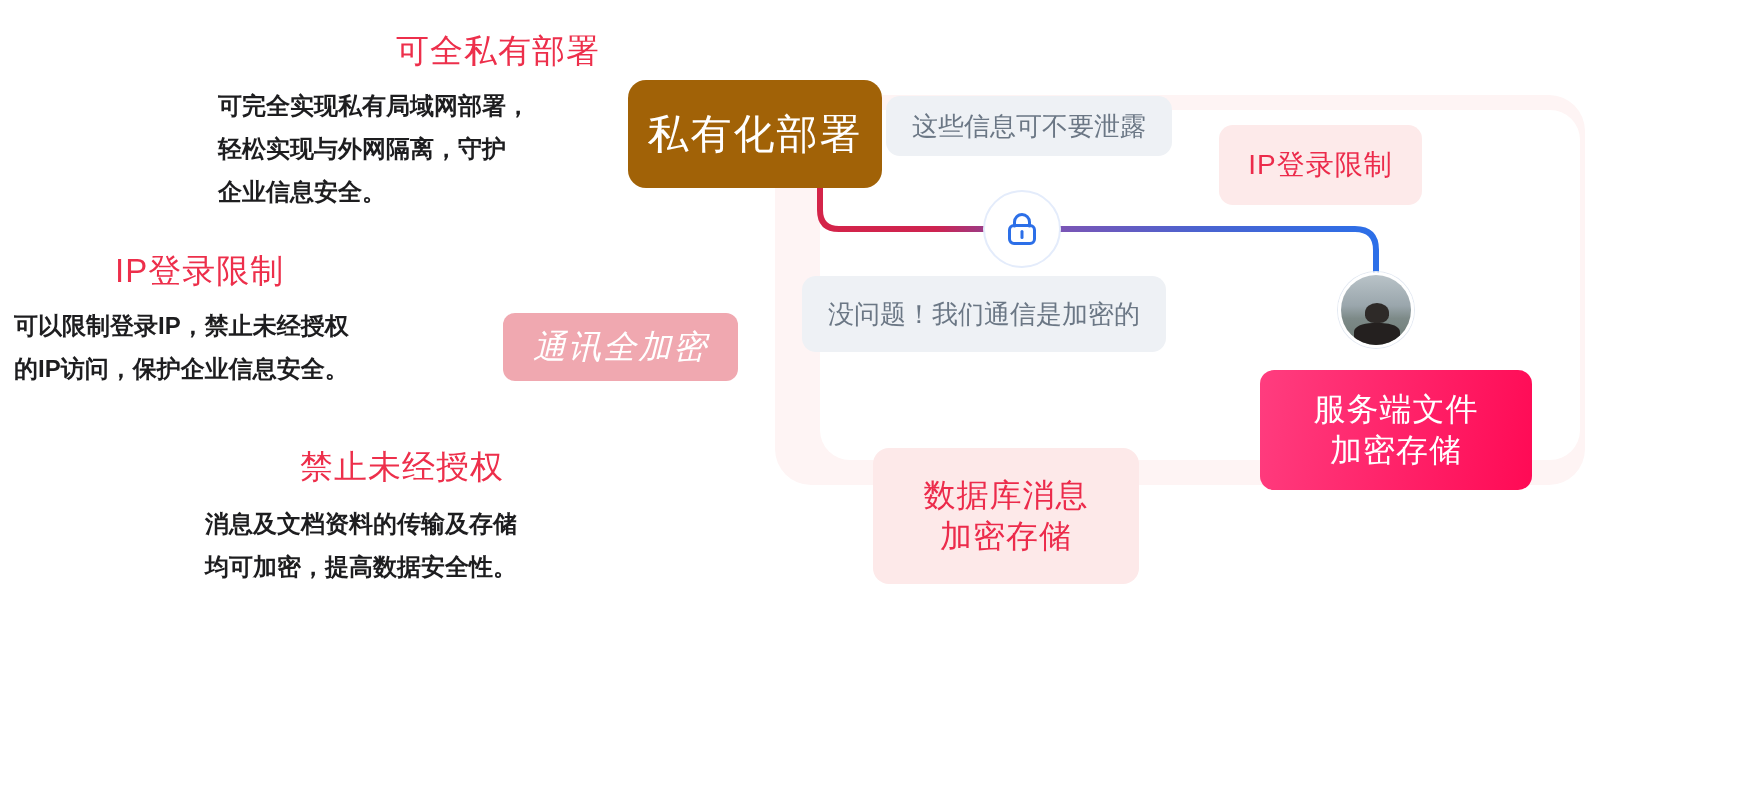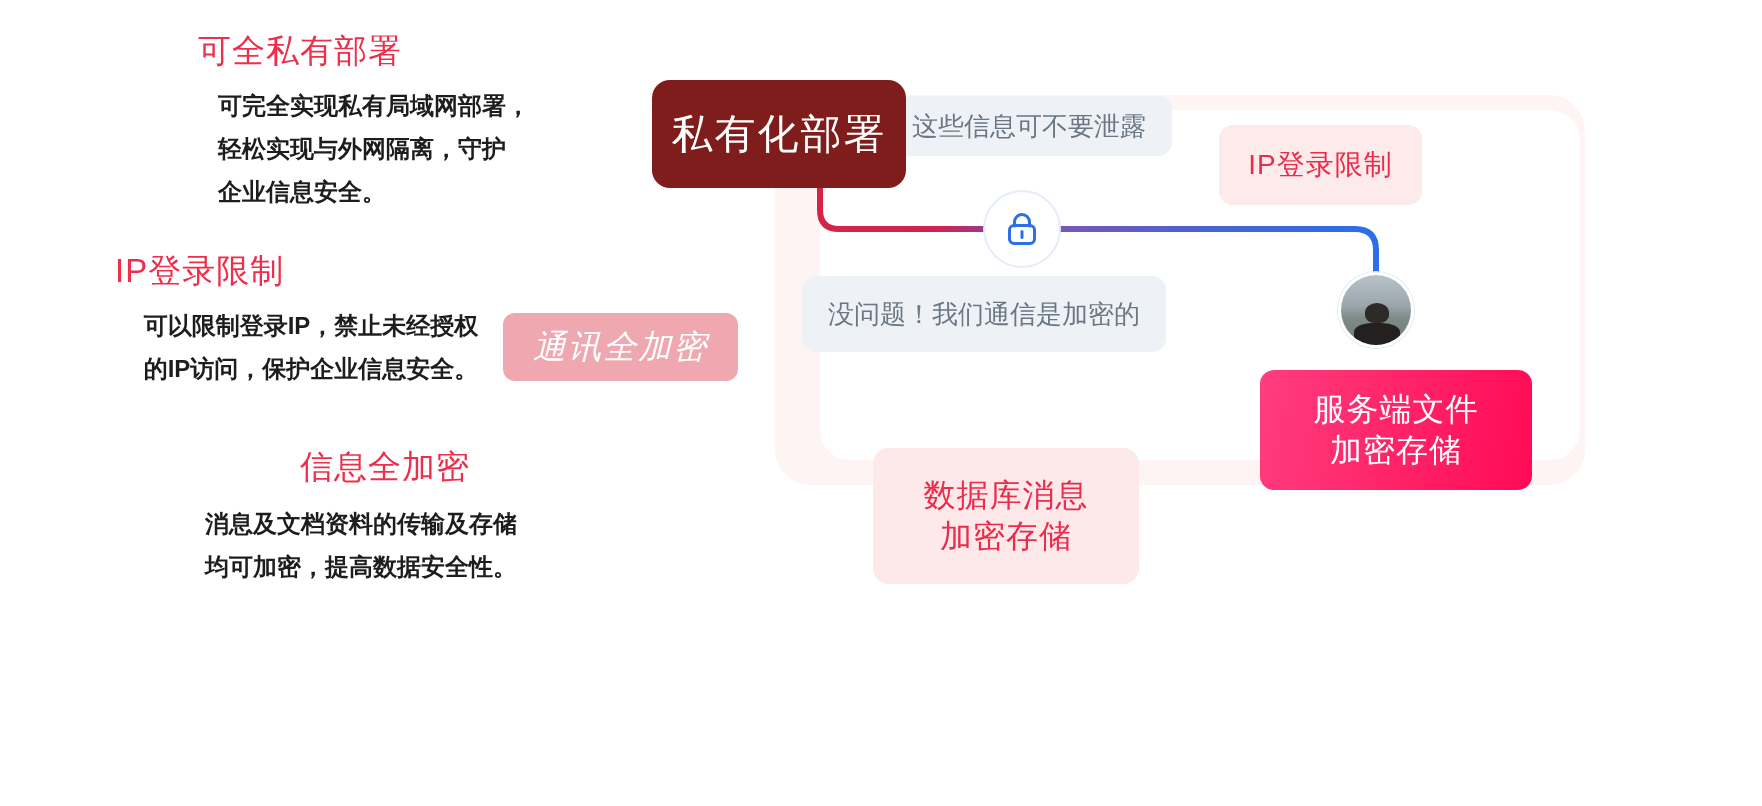--- a/index.html
+++ b/index.html
@@ -29,26 +29,26 @@
   }
   .feature-body {
     color: #1d1d1f;
     font-size: 24px;
     font-weight: 700;
     line-height: 1.78;
     white-space: pre-line;
   }
 
   #block-private   { left: 0;   top: 30px;  width: 600px; }
-  #block-private .feature-title { text-align: center; }
+  #block-private .feature-title { text-align: right; }
   #block-private .feature-body  { margin-top: 14px; padding-left: 218px; }
 
   #block-ip        { left: 0;   top: 250px; width: 600px; }
   #block-ip .feature-title { padding-left: 115px; }
-  #block-ip .feature-body  { margin-top: 14px; padding-left: 22px; text-align: center; }
+  #block-ip .feature-body  { margin-top: 14px; padding-left: 14px; }
 
   #block-encrypt   { left: 0;   top: 446px; width: 640px; }
   #block-encrypt .feature-title { padding-left: 300px; }
   #block-encrypt .feature-body  { margin-top: 16px; padding-left: 205px; }
 
   
   #illustration { position: absolute; left: 690px; top: 0; width: 1072px; height: 806px; }
 
   
   .pink-wash {
@@ -159,26 +159,25 @@
     text-align: center;
     white-space: pre-line;
     line-height: 1.28;
     z-index: 8;
   }
 
   
   #badge-private {
     left: -62px; top: 80px;
     width: 254px; height: 108px;
-    background: #7f1d1d;
+    background: #a16207;
     border-radius: 18px;
     color: #ffffff;
     font-size: 41px;
     letter-spacing: 2px;
-    margin-left: 24px;
   }
 
   
   #badge-ip {
     left: 529px; top: 125px;
     width: 203px; height: 80px;
     background: #FDEAEA;
     border-radius: 14px;
     color: #EC2B4B;
     font-size: 28px;
@@ -231,21 +230,21 @@
 企业信息安全。</div>
   </div>
 
   <div class="feature-block" id="block-ip">
     <div class="feature-title">IP登录限制</div>
     <div class="feature-body">可以限制登录IP，禁止未经授权
 的IP访问，保护企业信息安全。</div>
   </div>
 
   <div class="feature-block" id="block-encrypt">
-    <div class="feature-title">信息全加密</div>
+    <div class="feature-title">禁止未经授权</div>
     <div class="feature-body">消息及文档资料的传输及存储
 均可加密，提高数据安全性。</div>
   </div>
 
   <div id="illustration">
 
     <div class="pink-wash"></div>
     <div class="chat-card"></div>
 
     <svg id="connector" viewBox="0 0 1072 806" xmlns="http://www.w3.org/2000/svg">

